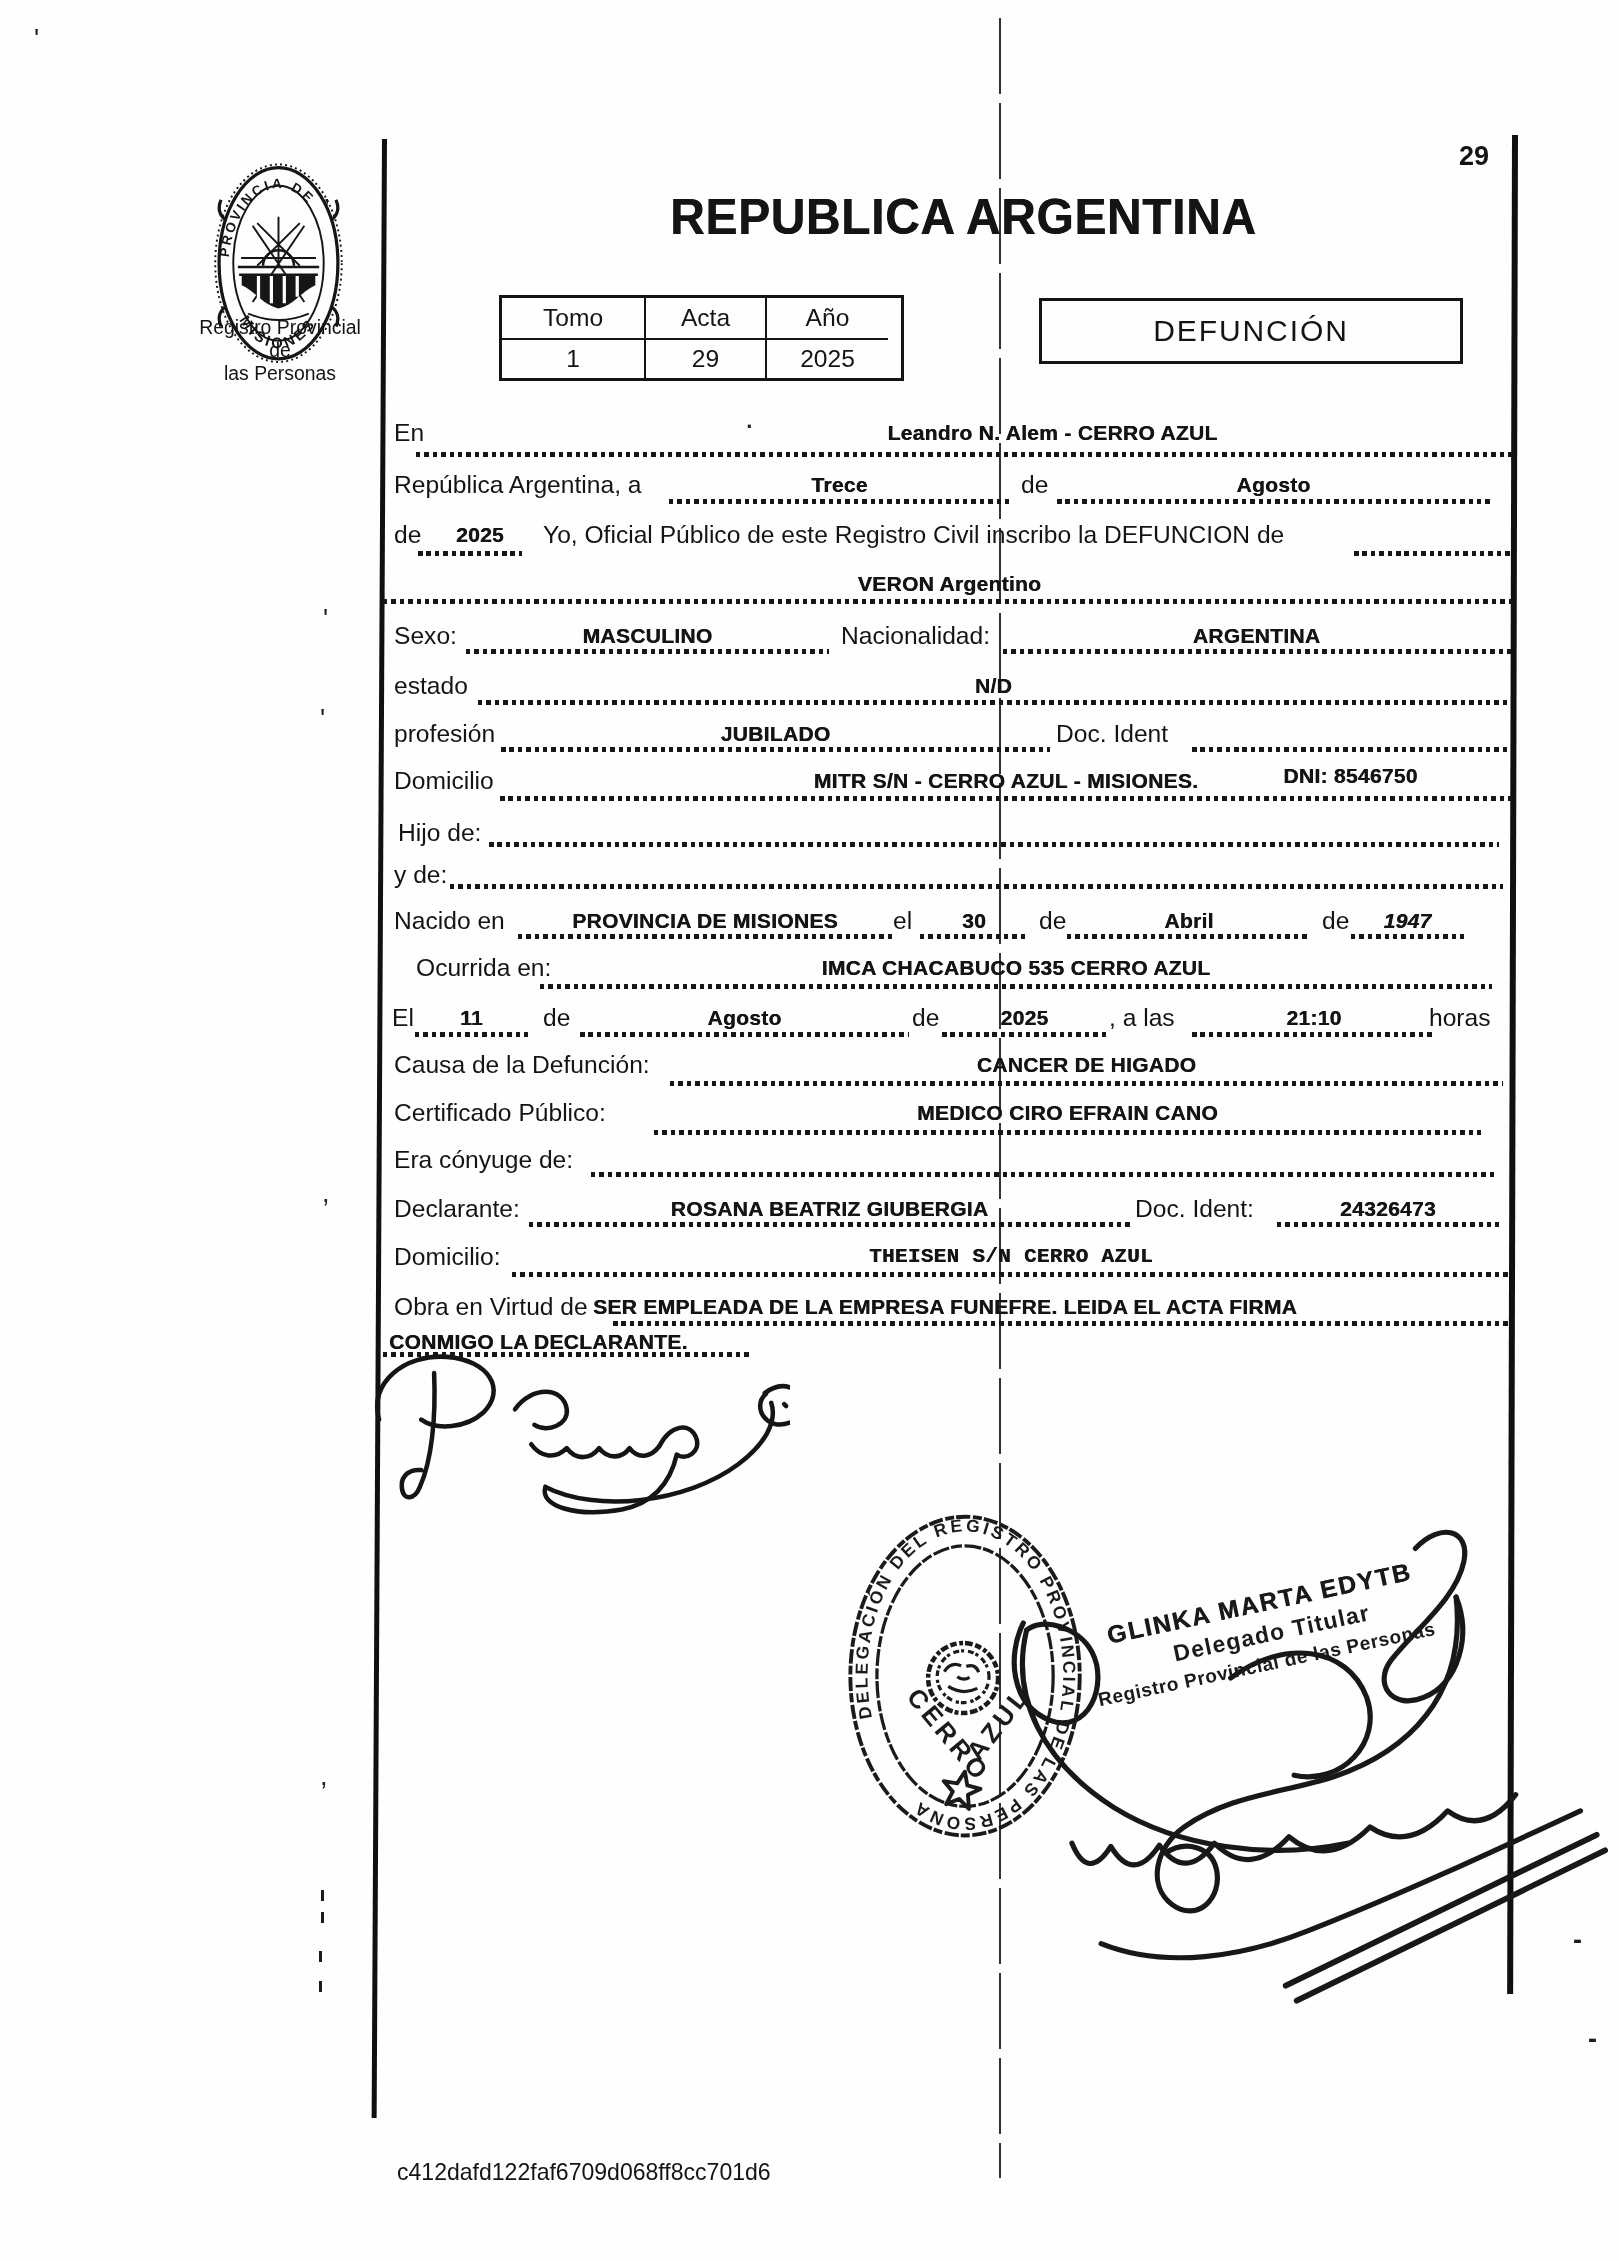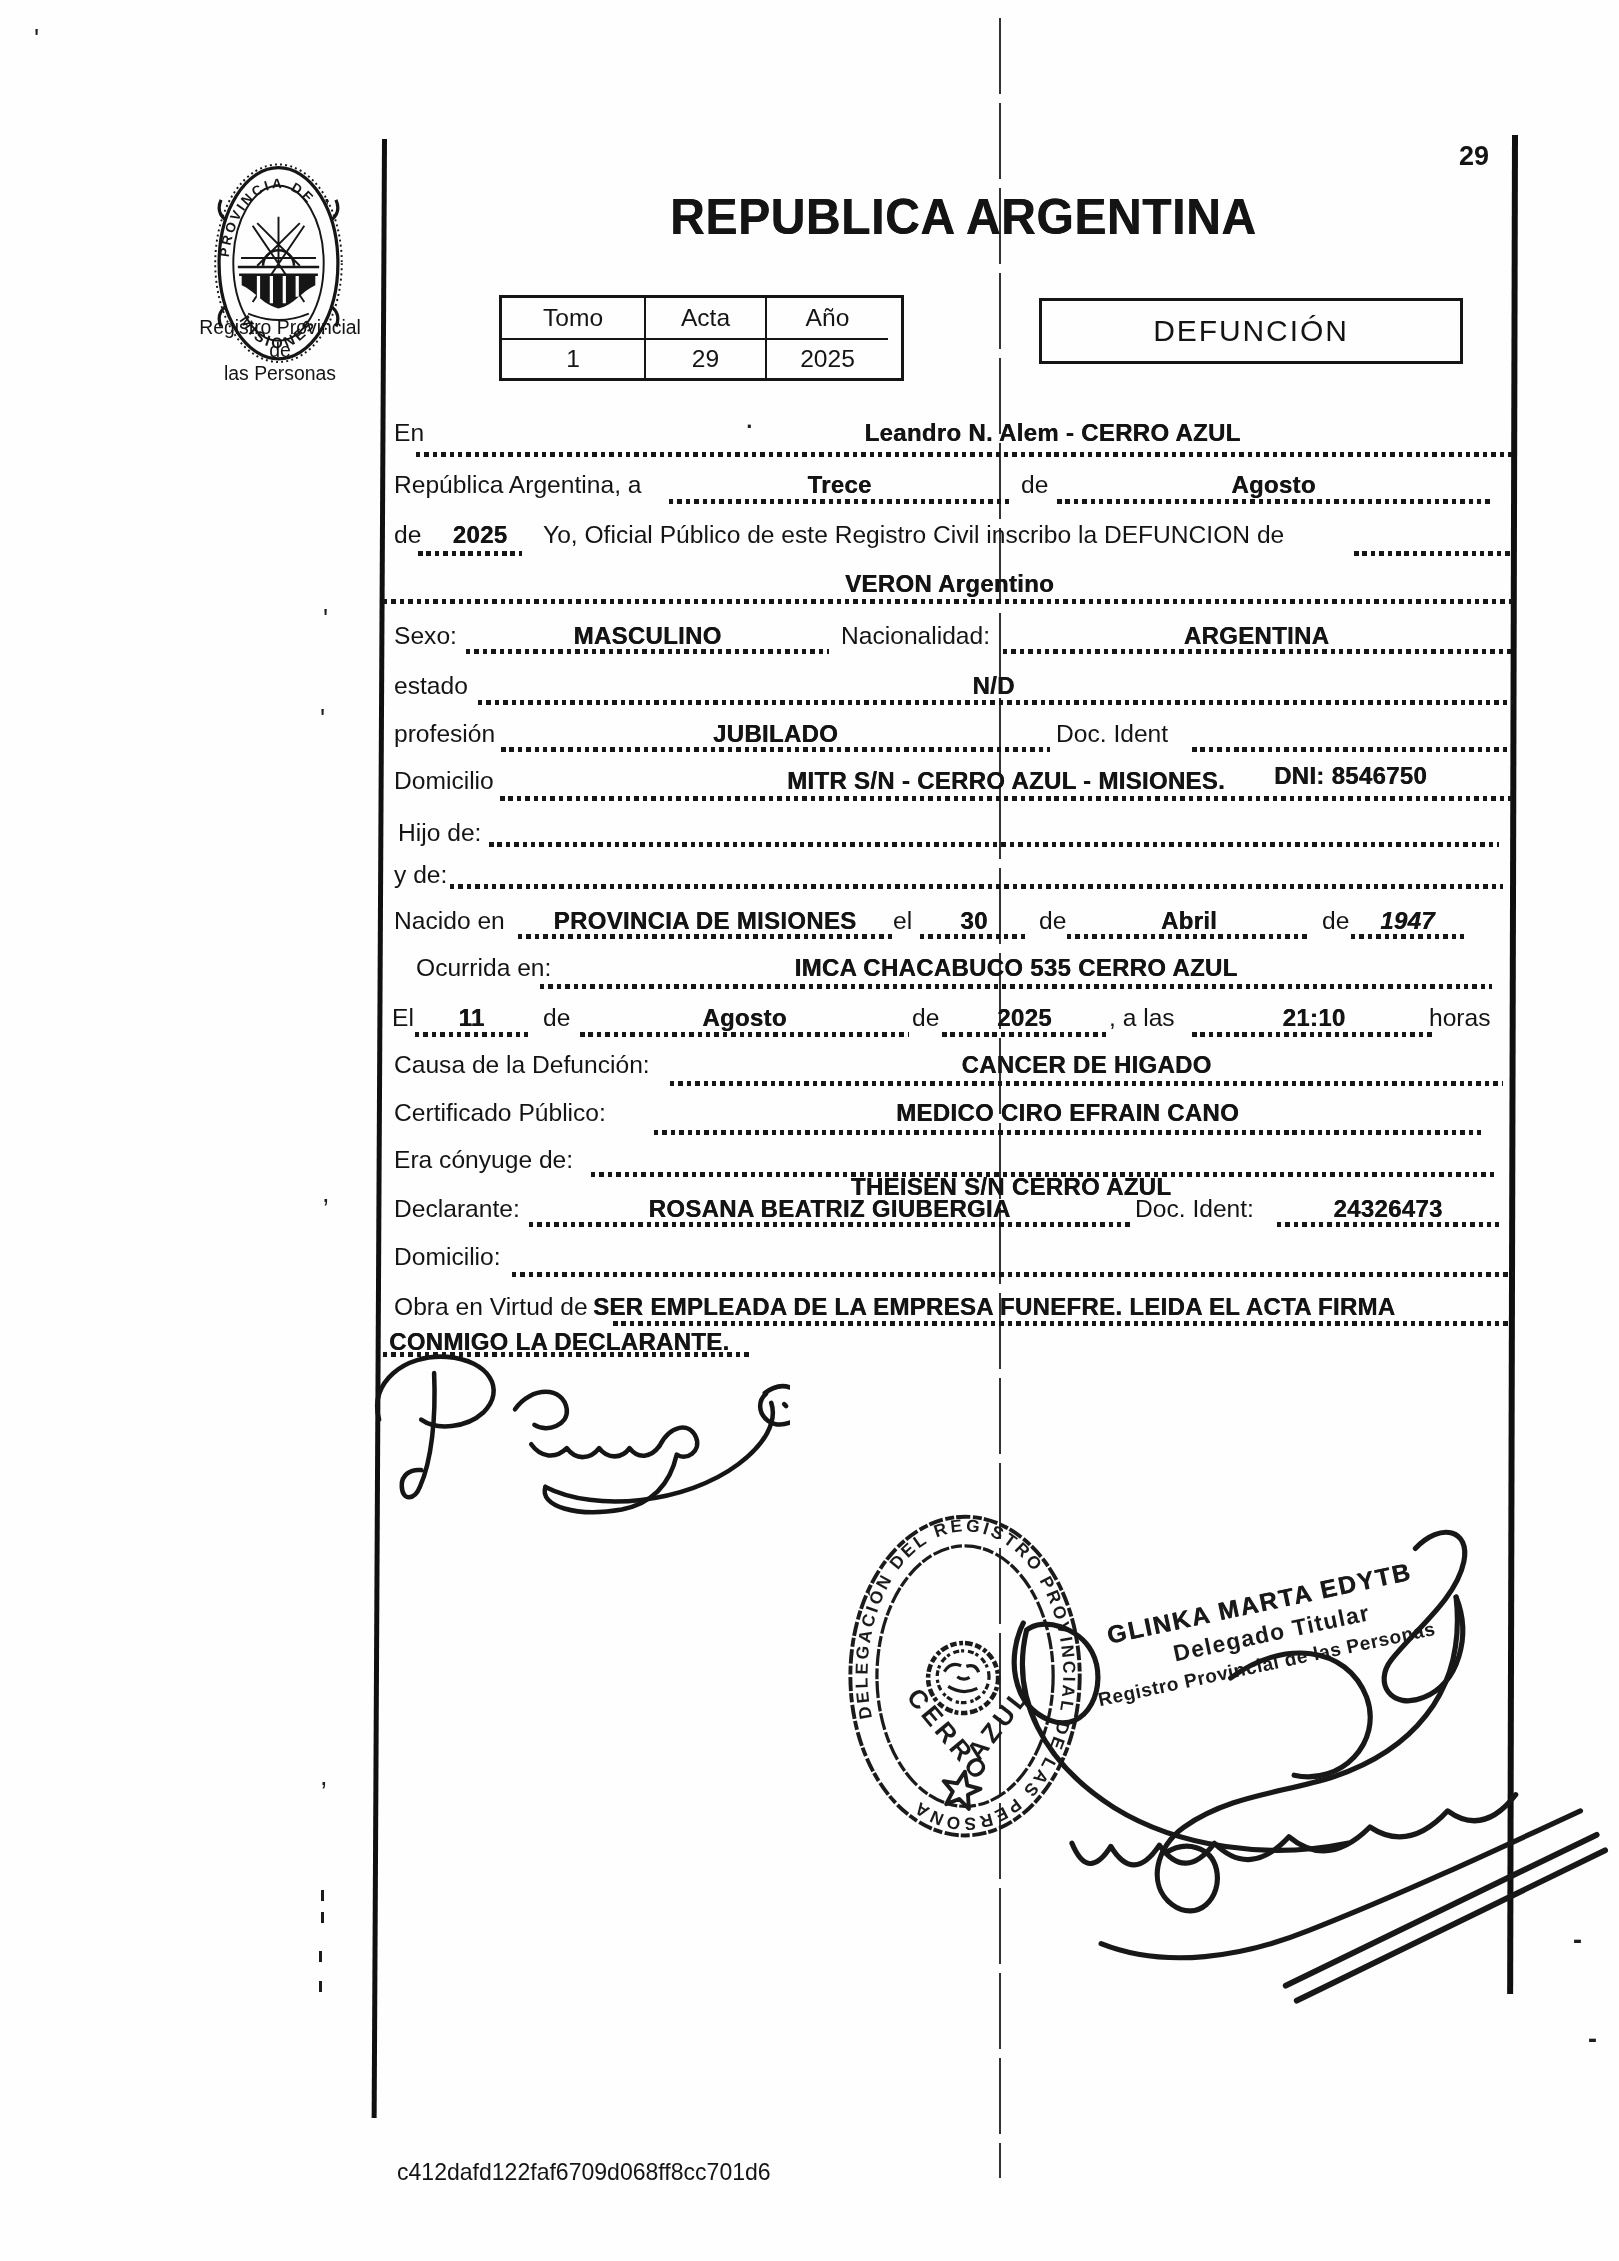--- a/index.html
+++ b/index.html
@@ -1,21 +1,21 @@
 <!DOCTYPE html>
 <html style="font-size:10.4px"><head>
 <meta charset="utf-8">
 <style>
   html,body{margin:0;padding:0;background:#8a8a8a;}
   .page{
     position:relative;width:1620px;height:2261px;background:#fefefe;
     font-family:"Liberation Sans",sans-serif;color:#141414;overflow:hidden;
   }
   .lbl{position:absolute;font-size:24.6px;line-height:30px;white-space:nowrap;}
-  .val{position:absolute;font-size:24px;line-height:30px;font-weight:700;
+  .val{position:absolute;font-size:21px;line-height:30px;font-weight:700;
        text-align:center;white-space:nowrap;letter-spacing:0.3px;
        text-shadow:0.4px 0 0 #141414;}
   .val.left{text-align:left;}
   .dots{position:absolute;height:4.5px;
         background-image:repeating-linear-gradient(to right,#161616 0 4.5px,transparent 4.5px 8.4px);}
   .vline{position:absolute;background:#101010;}
   .foldline{position:absolute;width:1.9px;
         background-image:repeating-linear-gradient(to bottom,#1c1c1c 0 76px,transparent 76px 85px);
         opacity:.9;}
   .artifact{position:absolute;font-size:27px;color:#1d1d1d;line-height:1;}
@@ -198,21 +198,21 @@
   <div class="dots" style="left:591px;top:1172px;width:907px;"></div>
 
   <div class="lbl" style="left:394px;top:1194px;">Declarante:</div>
   <div class="val" style="left:529px;top:1194px;width:601px;">ROSANA BEATRIZ GIUBERGIA</div>
   <div class="lbl" style="left:1135px;top:1194px;">Doc. Ident:</div>
   <div class="val" style="left:1277px;top:1194px;width:222px;">24326473</div>
   <div class="dots" style="left:529px;top:1222px;width:601px;"></div>
   <div class="dots" style="left:1277px;top:1222px;width:222px;"></div>
 
   <div class="lbl" style="left:394px;top:1242px;">Domicilio:</div>
-  <div class="val" style="left:512px;top:1172px;width:998px;">THEISEN S/N CERRO AZUL</div>
+  <div class="val" style="left:512px;top:1242px;width:998px;font-family:Liberation Mono, monospace;">THEISEN S/N CERRO AZUL</div>
   <div class="dots" style="left:512px;top:1272px;width:1001px;"></div>
 
   <div class="lbl" style="left:394px;top:1292px;">Obra en Virtud de</div>
   <div class="val left" style="left:593px;top:1292px;width:923px;">SER EMPLEADA DE LA EMPRESA FUNEFRE. LEIDA EL ACTA FIRMA</div>
   <div class="dots" style="left:613px;top:1321px;width:899px;"></div>
   <div class="val left" style="left:389px;top:1327px;width:363px;">CONMIGO LA DECLARANTE.</div>
   <div class="dots" style="left:383px;top:1352px;width:367px;"></div>
 
   <svg style="position:absolute;left:350px;top:1347px;" width="440" height="188" viewBox="0 0 680 290">
     <g fill="none" stroke="#151515" stroke-width="7" stroke-linecap="round" stroke-linejoin="round">

